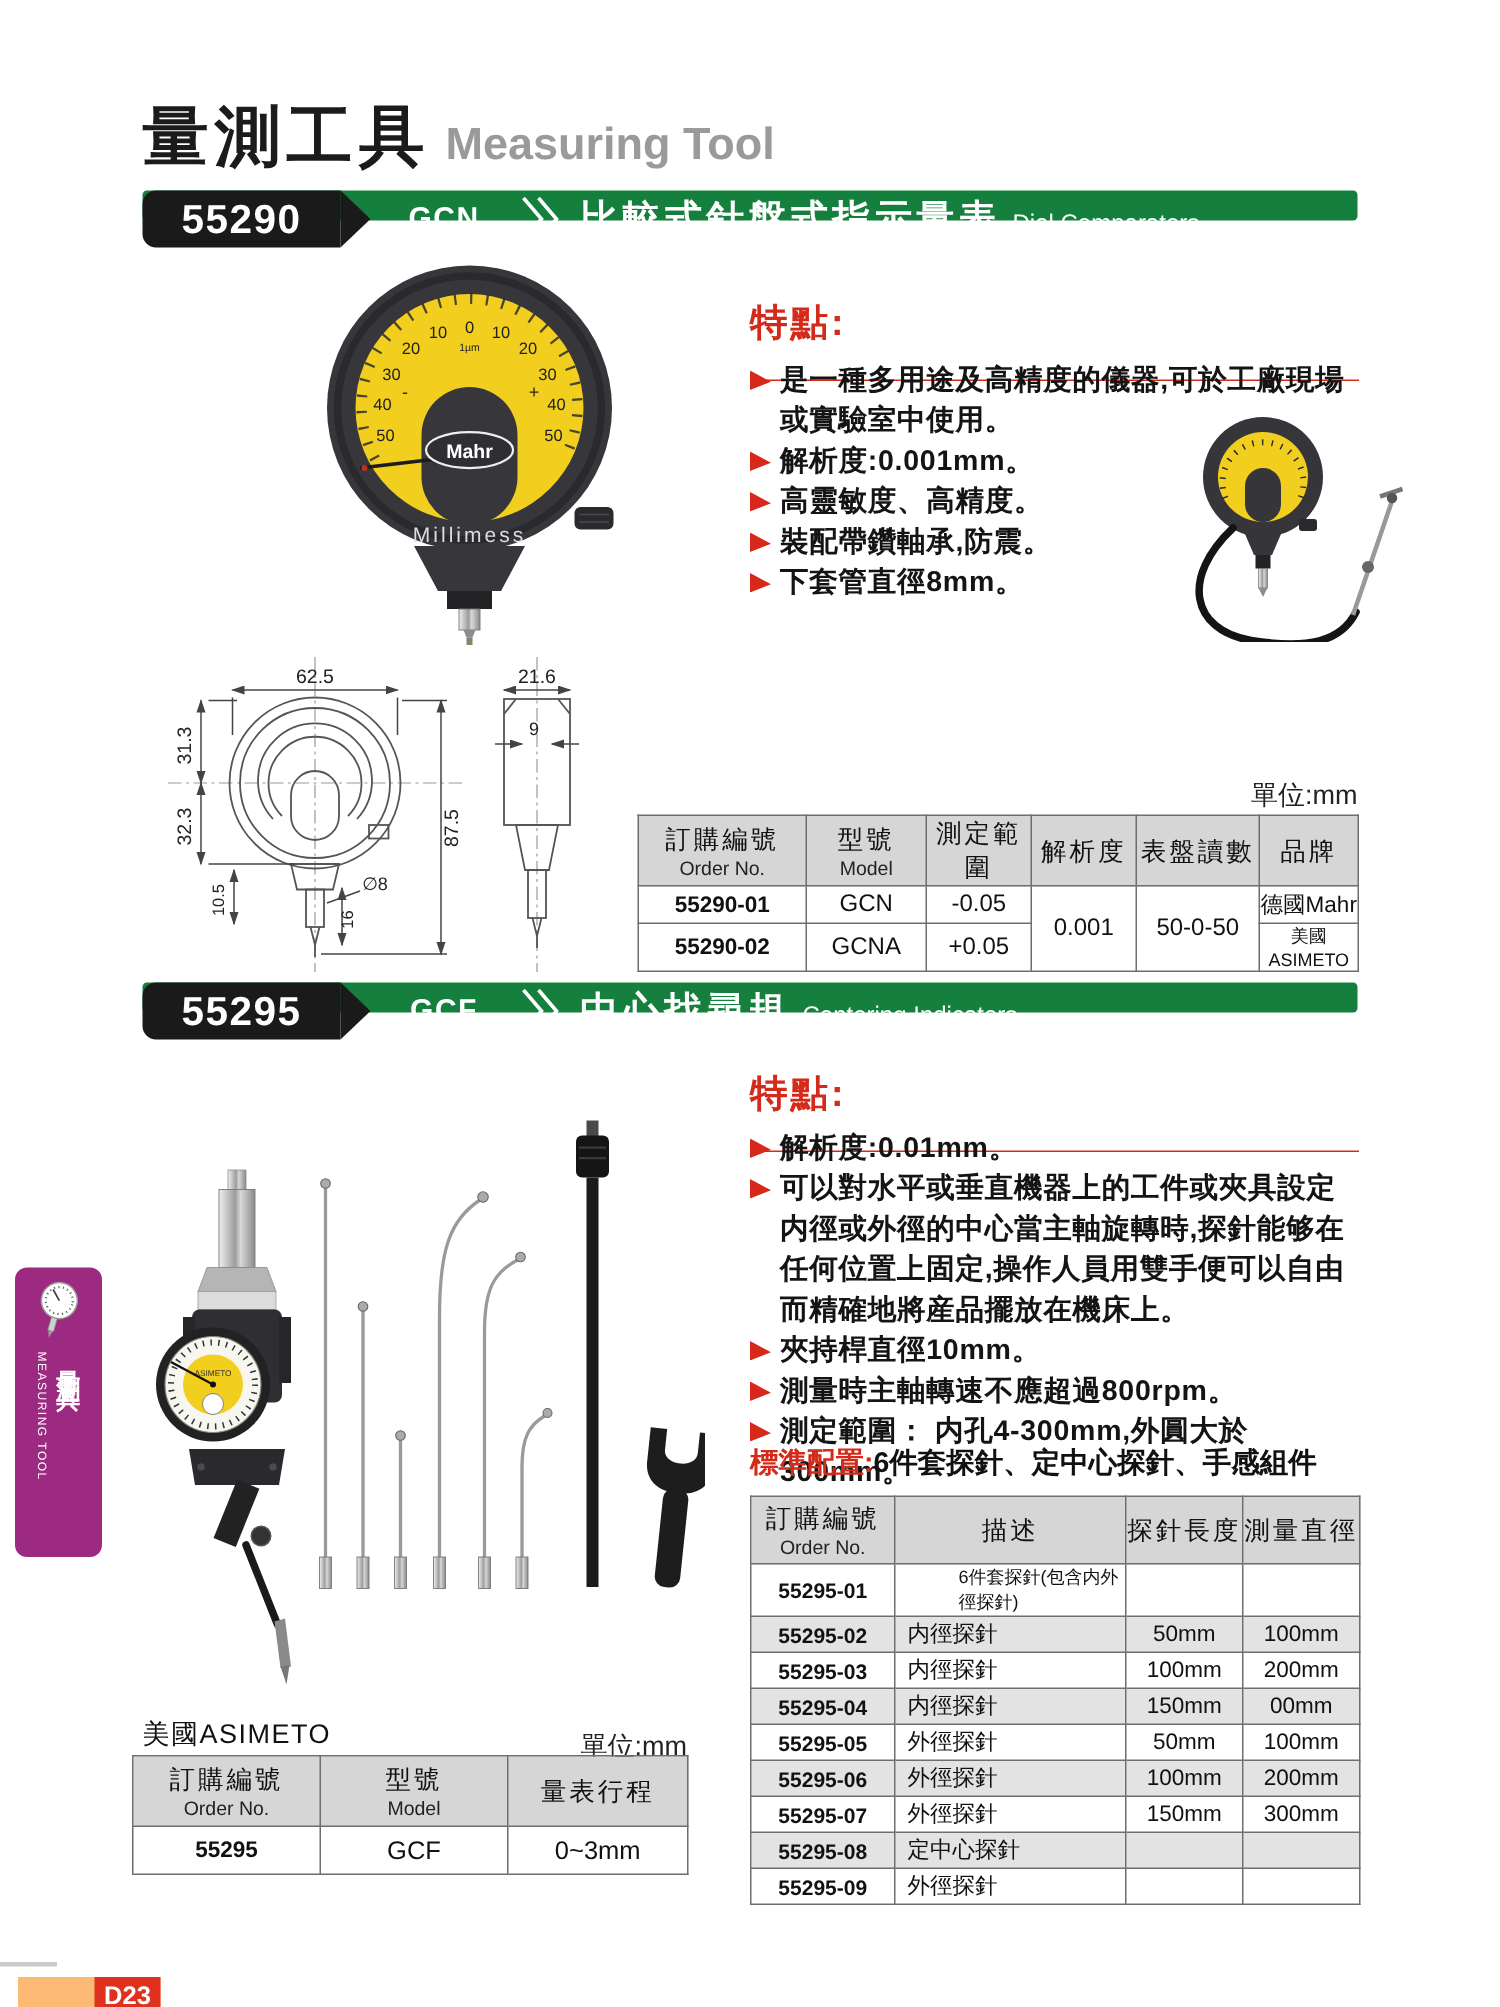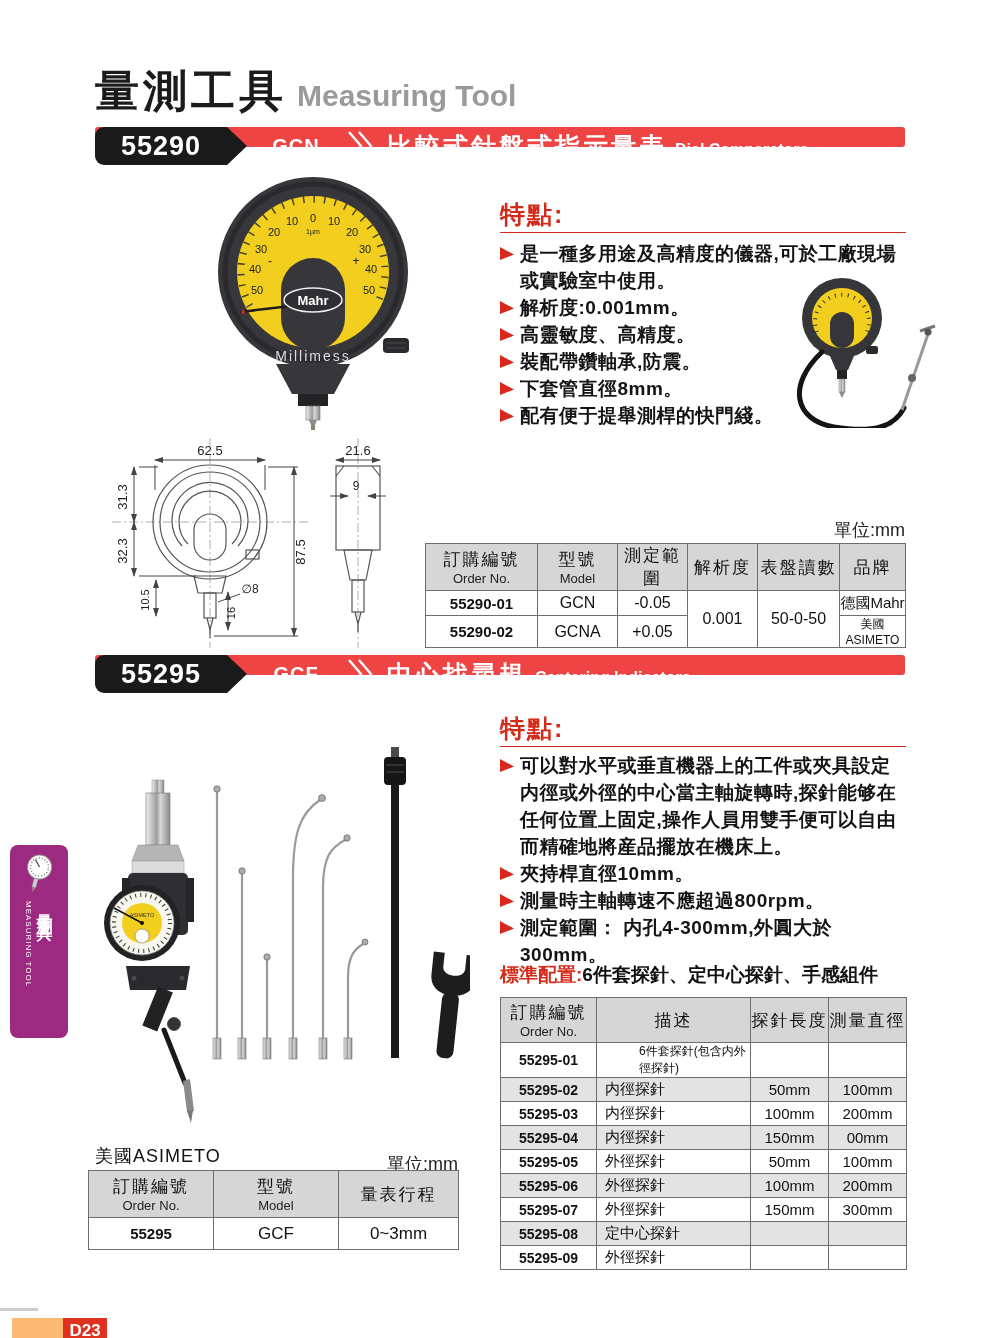--- a/index.html
+++ b/index.html
@@ -3,34 +3,34 @@
 <meta charset="utf-8">
 <style>
   html,body{margin:0;padding:0;background:#fff;}
   .page{position:relative;width:1000px;height:1338px;background:#fff;overflow:hidden;
         font-family:"Liberation Sans",sans-serif;color:#111;}
   
   .pg-title{position:absolute;left:95px;top:62px;white-space:nowrap;}
   .pg-title .cjk{font-size:44px;font-weight:700;color:#1b1b1b;letter-spacing:4px;}
   .pg-title .en{font-size:30px;font-weight:700;color:#9a9a9a;margin-left:10px;}
   
-  .banner{position:absolute;left:95px;width:810px;height:20px;background:#ef4444;border-radius:3px;}
+  .banner{position:absolute;left:95px;width:810px;height:20px;background:#15803d;border-radius:3px;}
   .code-box{position:absolute;left:0;top:0;height:38px;width:132px;background:#1a1a1a;
             border-radius:9px 0 0 9px;color:#fff;display:flex;align-items:center;justify-content:center;
             font-size:27px;font-weight:700;letter-spacing:1px;}
   .code-tip{position:absolute;left:132px;top:0;width:0;height:0;
             border-top:19px solid transparent;border-bottom:19px solid transparent;border-left:20px solid #1a1a1a;}
   .b-model{position:absolute;left:158px;top:0;width:86px;text-align:center;line-height:38px;
            color:#fff;font-weight:700;font-size:20px;letter-spacing:1px;}
   .b-chev{position:absolute;left:252px;top:4px;}
   .b-title{position:absolute;left:292px;top:0;line-height:38px;white-space:nowrap;color:#fff;}
   .bt-cjk{font-size:25px;font-weight:700;letter-spacing:3px;}
-  .bt-en{font-size:16px;font-weight:700;margin-left:8px;}
+  .bt-en{font-size:16px;font-weight:400;margin-left:8px;}
   
-  .feat-head{position:absolute;width:406px;border-bottom:1px solid #D42A1A;padding-bottom:1px;}
+  .feat-head{position:absolute;width:406px;border-bottom:1px solid #D42A1A;padding-bottom:22px;}
   .feat-head span{font-size:25px;font-weight:700;color:#D42A1A;letter-spacing:2px;}
   .features{position:absolute;width:406px;margin:0;padding:0;list-style:none;}
   .features li{display:flex;font-size:19px;font-weight:600;line-height:27px;color:#141414;letter-spacing:0.5px;}
   .tri{width:14px;height:13px;background:#D8281B;flex:none;margin:7px 6px 0 0;
        clip-path:polygon(0 0,100% 58%,0 100%);}
   .stdcfg{position:absolute;white-space:nowrap;font-size:19px;font-weight:700;}
   .stdcfg .red{color:#D42A1A;}
   
   table{border-collapse:collapse;table-layout:fixed;border-radius:21px;}
   th,td{border:1px solid #6e6e6e;text-align:center;vertical-align:middle;padding:0;}
@@ -154,24 +154,20 @@
         <span>高靈敏度、高精度。</span>
       </li>
     <li>
         <span class="tri"></span>
         <span>裝配帶鑽軸承,防震。</span>
       </li>
     <li>
         <span class="tri"></span>
         <span>下套管直徑8mm。</span>
       </li>
-    <li>
-        <span class="tri"></span>
-        <span>配有便于提舉測桿的快門綫。</span>
-      </li>
   </ul>
 
   <svg class="abs" style="left:742px;top:270px" width="195" height="158" viewBox="0 0 195 158">
     <circle cx="100" cy="48" r="40" fill="#35353A"></circle>
     <circle cx="100" cy="48" r="30" fill="#F2CF1E"></circle>
     <path d="M75,62 A27,27 0 1 1 125,62" fill="none" stroke="#2b2b2b" stroke-width="4" stroke-dasharray="1,5.5"></path>
     <rect x="88" y="42" width="24" height="36" rx="12" fill="#35353A"></rect>
     <polygon points="88,86 112,86 106,100 94,100" fill="#35353A"></polygon>
     <rect x="124" y="76" width="12" height="8" rx="2" fill="#2a2a2e"></rect>
     <rect x="95" y="100" width="10" height="9" fill="#232325"></rect>
@@ -366,20 +362,24 @@
       <rect x="351" y="264" width="17" height="66" rx="7" fill="#1d1d1d"></rect>
     </g>
   </svg>
 
   <div class="feat-head" style="left:500px;top:712px">
     <span>特點:</span>
   </div>
   <ul class="features" style="left:500px;top:752px;line-height:26px">
     <li>
         <span class="tri"></span>
+        <span>解析度:0.01mm。</span>
+      </li>
+    <li>
+        <span class="tri"></span>
         <span>可以對水平或垂直機器上的工件或夾具設定内徑或外徑的中心當主軸旋轉時,探針能够在任何位置上固定,操作人員用雙手便可以自由而精確地將産品擺放在機床上。</span>
       </li>
     <li>
         <span class="tri"></span>
         <span>夾持桿直徑10mm。</span>
       </li>
     <li>
         <span class="tri"></span>
         <span>測量時主軸轉速不應超過800rpm。</span>
       </li>

